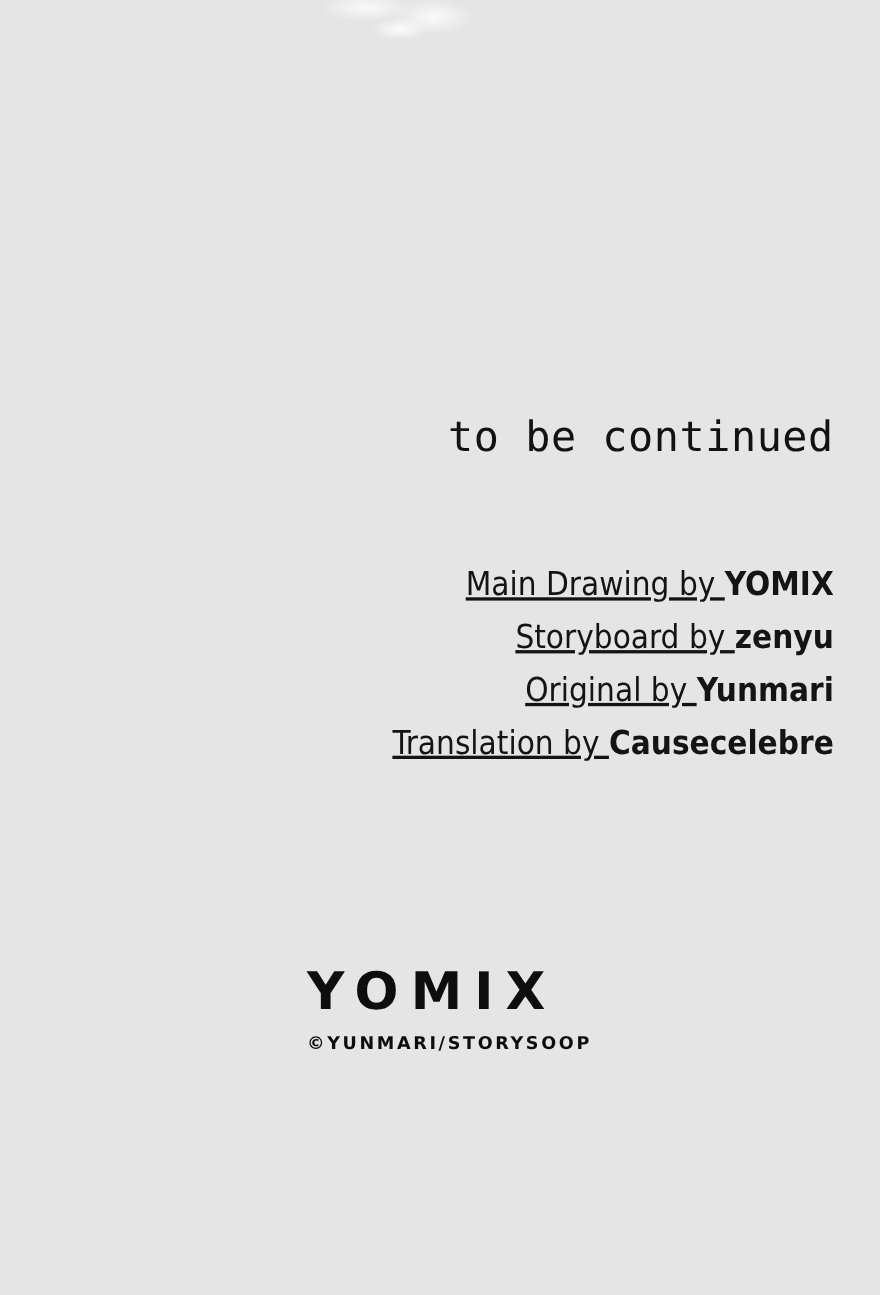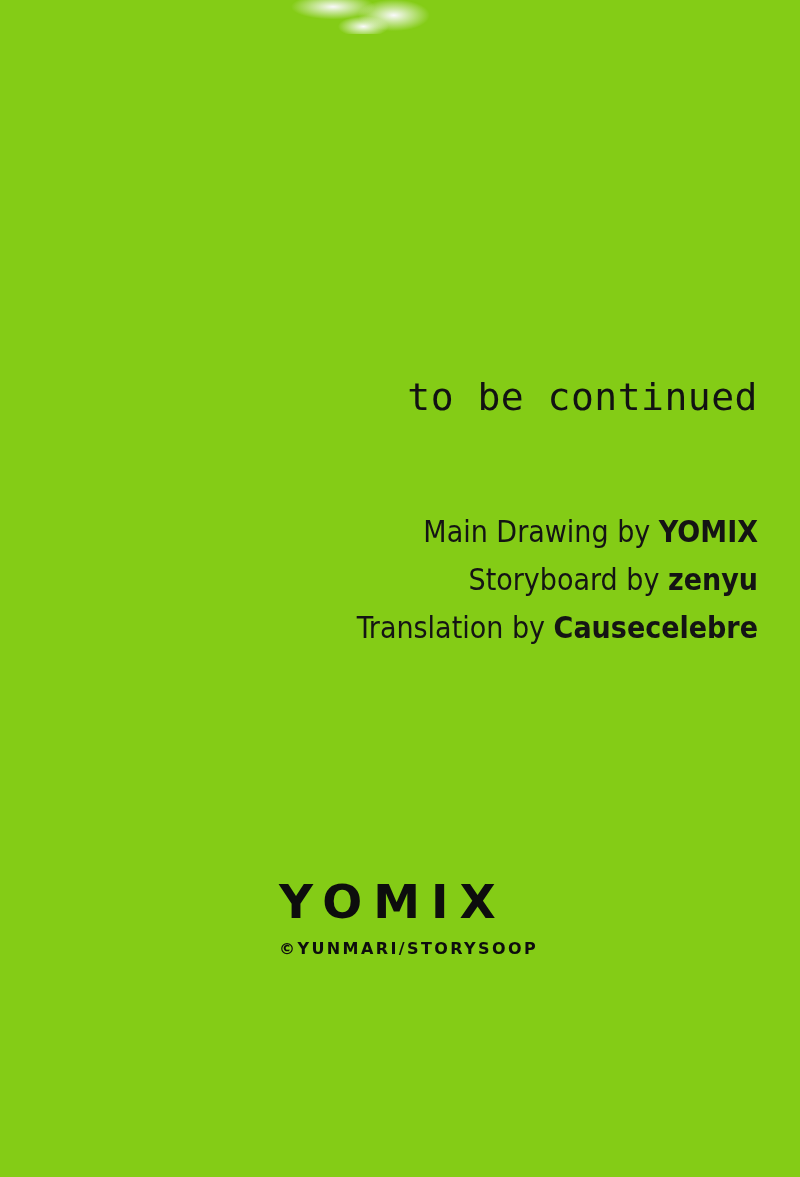--- a/index.html
+++ b/index.html
@@ -6,21 +6,21 @@
   html, body {
     margin: 0;
     padding: 0;
     background: #ffffff;
   }
 
   .page {
     position: relative;
     width: 800px;
     height: 1177px;
-    background: #84cc16;
+    background: #e5e5e5;
     overflow: hidden;
     font-family: "Liberation Sans", sans-serif;
     -webkit-font-smoothing: antialiased;
   }
 
   
   .top-artifact {
     position: absolute;
     top: 0;
     left: 276px;
@@ -62,20 +62,21 @@
     font-family: "DejaVu Sans Condensed", "Liberation Sans Narrow", "Liberation Sans", sans-serif;
     font-stretch: condensed;
     font-size: 30px;
     line-height: 48px;
     color: #141414;
     white-space: nowrap;
   }
 
   .credit-role {
     font-weight: 400;
+    text-decoration: underline;
   }
 
   .credit-name {
     font-weight: 700;
   }
 
   
   .logo-block {
     position: absolute;
     top: 878px;
@@ -116,20 +117,23 @@
   <div class="credits">
 
     <div class="credit-line">
       <span class="credit-role">Main Drawing by </span><span class="credit-name">YOMIX</span>
     </div>
 
     <div class="credit-line">
       <span class="credit-role">Storyboard by </span><span class="credit-name">zenyu</span>
     </div>
 
+    <div class="credit-line">
+      <span class="credit-role">Original by </span><span class="credit-name">Yunmari</span>
+    </div>
 
 
     <div class="credit-line">
       <span class="credit-role">Translation by </span><span class="credit-name">Causecelebre</span>
     </div>
 
   </div>
 
   <div class="logo-block">
     <div class="logo-wordmark">YOMIX</div>

